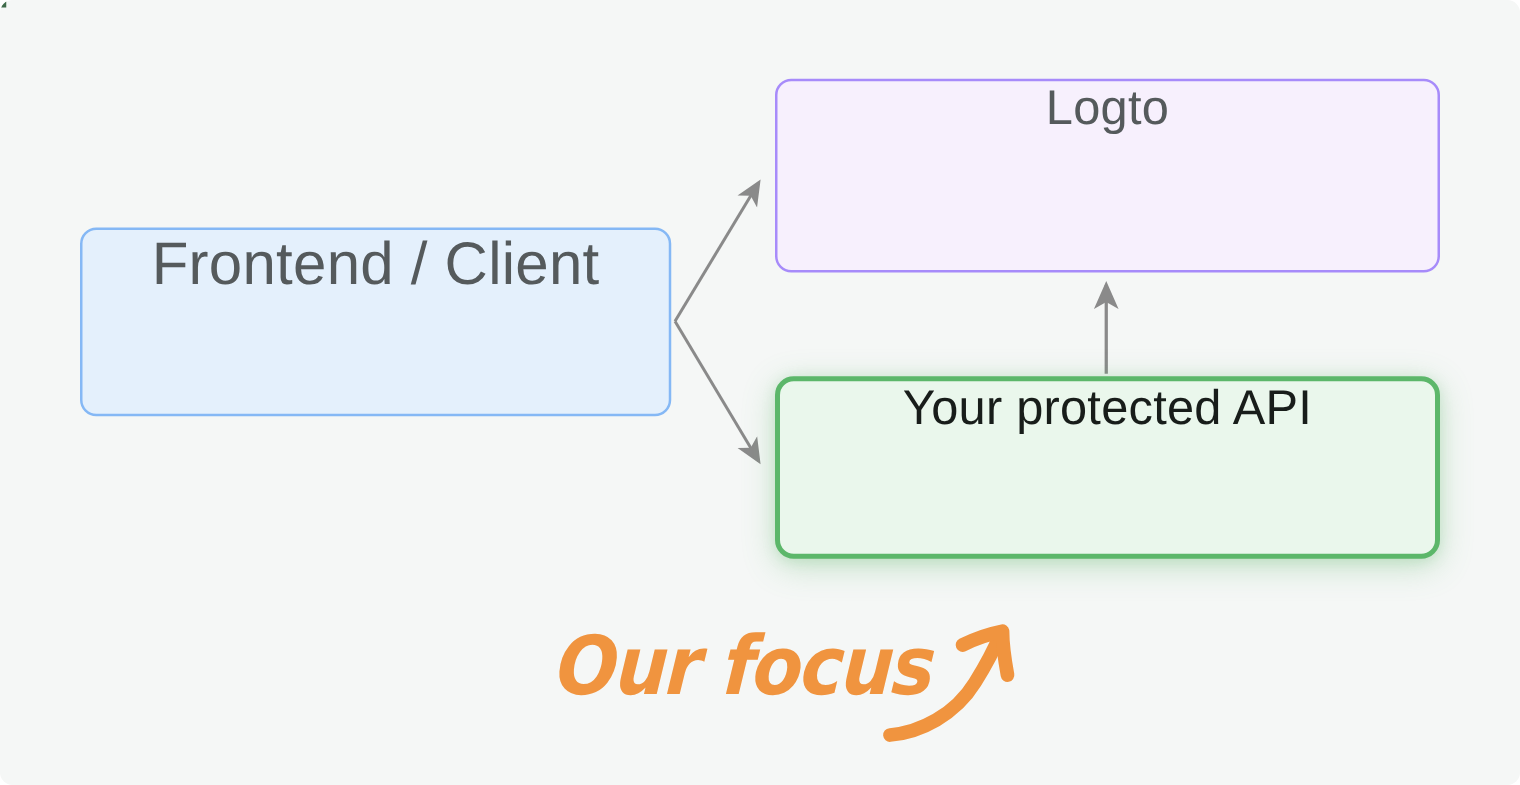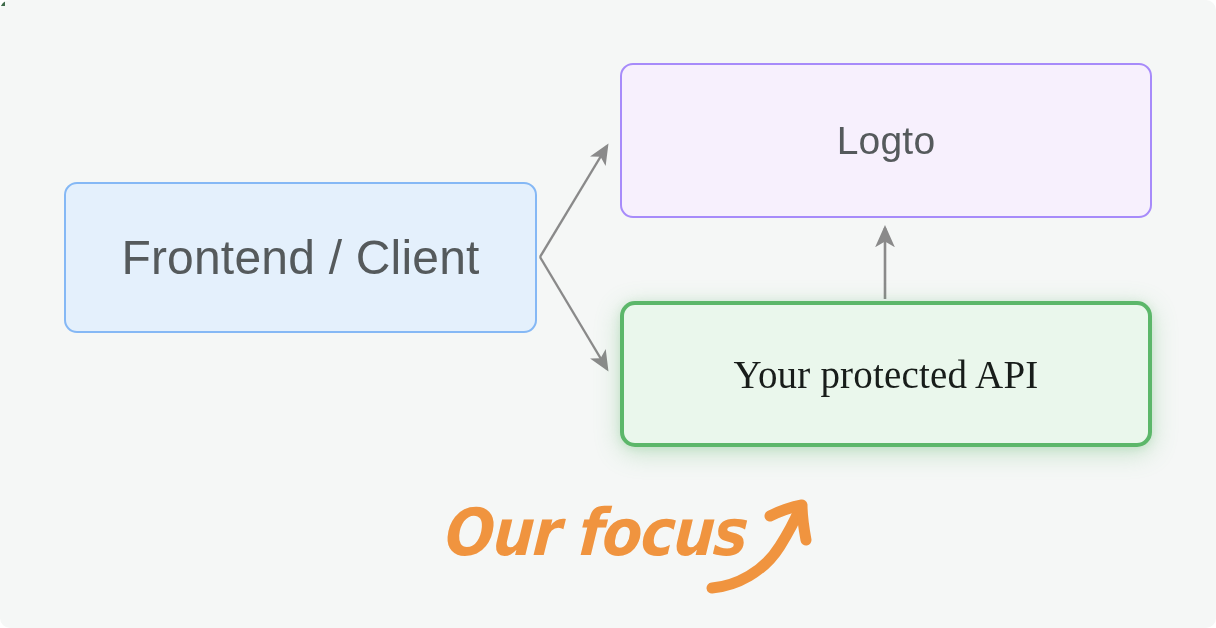--- a/index.html
+++ b/index.html
@@ -32,21 +32,20 @@
     width: 1216px;
     height: 628px;
     pointer-events: none;
   }
 
   
   .node {
     position: absolute;
     box-sizing: border-box;
     display: flex;
-    align-items: center;
     justify-content: center;
     text-align: center;
     letter-spacing: 0.2px;
     white-space: nowrap;
   }
 
   .node-frontend {
     left: 64px;
     top: 182px;
     width: 473px;
@@ -78,21 +77,20 @@
     width: 532px;
     height: 146px;
     background: #eaf7ec;
     border: 4px solid #5cb76a;
     border-radius: 15px;
     color: #181d1a;
     font-size: 39px;
     font-weight: 400;
     box-shadow: 0 6px 26px rgba(92, 183, 106, 0.30),
                 0 2px 10px rgba(92, 183, 106, 0.18);
-    font-family: Liberation Serif, serif;
   }
 
   
   #annotation {
     position: absolute;
     left: 440px;
     top: 492px;
     width: 380px;
     height: 110px;
   }

